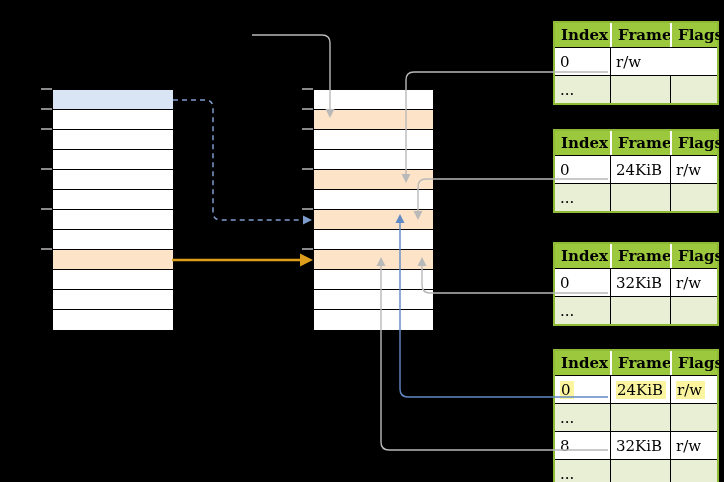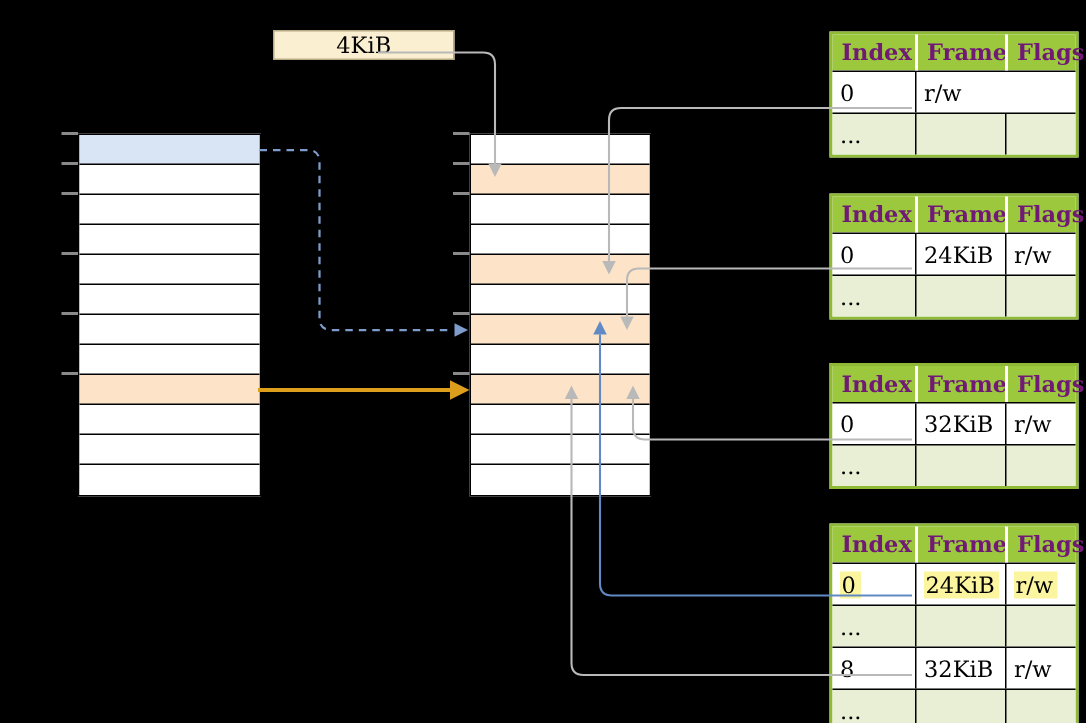--- a/index.html
+++ b/index.html
@@ -18,21 +18,21 @@
   .tick{position:absolute;width:11px;height:2px;background:var(--tick-gray);}
   
   #label4kib{position:absolute;left:182px;top:20px;width:119px;height:18px;
     background:var(--label-cream);border:1px solid #b6aa85;text-align:center;
     line-height:18px;font-size:15px;color:#000;}
   
   .ptable{position:absolute;left:553px;width:166px;box-sizing:border-box;
     border:2px solid var(--green-border);font-size:15px;background:#fff;}
   .trow{display:flex;align-items:stretch;}
   .hrow{background:var(--table-header-green);height:24px;}
-  .hcell{box-sizing:border-box;padding-left:6px;color:#701a75;font-weight:bold;
+  .hcell{box-sizing:border-box;padding-left:6px;color:#000000;font-weight:bold;
     display:flex;align-items:center;}
   .hcell.c1{width:55px;} .hcell.c2{width:60px;} .hcell.c3{width:47px;}
   .hcell+.hcell{border-left:2px solid #fff;}
   .brow{height:27px;background:#fff;border-top:1px solid #000;}
   .brow.dots{background:var(--table-row-green);}
   .bcell{box-sizing:border-box;padding-left:5px;color:#000;display:flex;align-items:center;}
   .bcell.c1{width:55px;} .bcell.c2{width:60px;} .bcell.c3{width:47px;}
   .bcell+.bcell{border-left:1px solid #000;}
   .hl{background:var(--highlight-yellow);padding:0 3px 0 1px;}
   
@@ -44,21 +44,20 @@
   .ah-gray{fill:var(--connector-gray);}
   .ah-blue{fill:var(--connector-blue);}
   .ah-dash{fill:var(--dashed-blue);}
   .ah-orange{fill:var(--arrow-orange);}
 </style>
 </head>
 <body>
 
 <div id="canvas" style="--table-header-green: #9cc83e; --green-border: #8fba35; --table-row-green: #e8efd5; --peach: #fde4c8; --blue-row: #d9e5f4; --label-cream: #fbefd1; --highlight-yellow: #fbf5a0; --connector-gray: #b9b9b9; --connector-blue: #6189c4; --dashed-blue: #7d9ccb; --arrow-orange: #dd9e1b; --tick-gray: #8a8a8a;">
 
-  <div id="label4kib">4KiB</div>
 
   <div id="left-col" class="mem-col">
       <div class="mem-row blue"></div>
       <div class="mem-row"></div>
       <div class="mem-row"></div>
       <div class="mem-row"></div>
       <div class="mem-row"></div>
       <div class="mem-row"></div>
       <div class="mem-row"></div>
       <div class="mem-row"></div>

